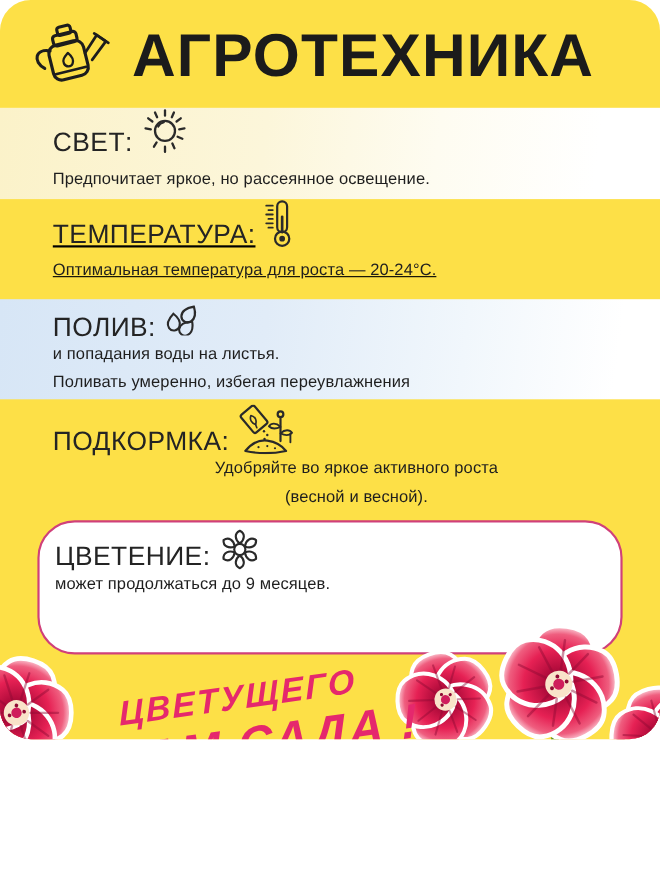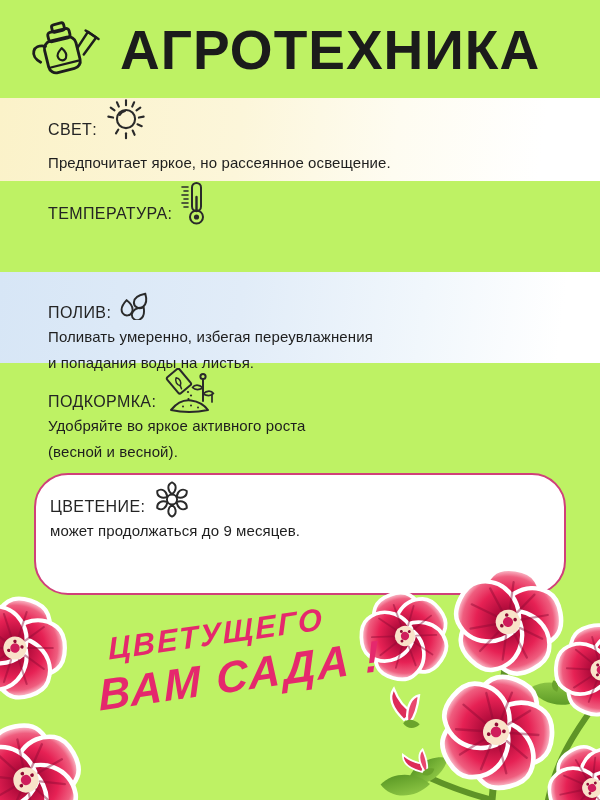--- a/index.html
+++ b/index.html
@@ -1,33 +1,33 @@
 <!DOCTYPE html>
 <html><head>
 <meta charset="utf-8">
 <style>
   * { margin:0; padding:0; box-sizing:border-box; }
   html,body { width:600px; height:800px; }
   body { font-family:"Liberation Sans", sans-serif; background:#ffffff; }
-  .page { position:relative; width:600px; height:800px; overflow:hidden; background:#bef264; }
+  .page { position:relative; width:600px; height:672px; overflow:hidden; background:#fde047;border-radius:28px; }
 
   .header { position:absolute; top:12px; left:22px; display:flex; align-items:center; gap:14px; z-index:2; }
   .header svg { width:84px; height:76px; flex:0 0 auto; }
   .title { font-size:55px; font-weight:bold; letter-spacing:1px; color:#1b1b1b; white-space:nowrap; }
 
   .section { position:absolute; left:0; right:0; padding-left:48px; z-index:1; }
   .sec-svet { top:98px; height:83px;
     background:linear-gradient(97deg,#fbf2c9 0%,#fcf6da 40%,#fefcf1 66%,#ffffff 90%); }
-  .sec-temp { top:181px; }
-  .sec-poliv { top:272px; height:91px; padding-top:18px;
+  .sec-temp { top:181px;text-decoration:underline; }
+  .sec-poliv { top:272px; height:91px; padding-top:3px;
     background:linear-gradient(97deg,#d7e6f6 0%,#e1ecf8 40%,#f1f7fc 70%,#ffffff 93%); }
-  .sec-podk { top:368px; }
+  .sec-podk { top:368px;text-align:center; }
 
   .label-row { display:flex; align-items:flex-end; gap:7px; }
-  .label { font-size:16px; color:#242424; letter-spacing:.4px; line-height:23px; white-space:nowrap; }
+  .label { font-size:24px; color:#242424; letter-spacing:.4px; line-height:23px; white-space:nowrap; }
   .icon { flex:0 0 auto; }
   .body-line { font-size:15px; color:#1e1e1e; letter-spacing:.1px; line-height:26px; white-space:nowrap; }
   .sec-svet .body-line { margin-top:9px; }
   .sec-temp .body-line { margin-top:8px; }
   .sec-poliv .body-line:first-of-type { margin-top:7px; }
   .sec-podk .body-line:first-of-type { margin-top:7px; }
 
   .bloom-box { position:absolute; top:473px; left:34px; right:34px; height:122px;
     border:2px solid #d0407a; border-radius:34px; background:#ffffff;
     padding:6px 24px 0 14px; z-index:2; }
@@ -93,39 +93,40 @@
         <line x1="17.5" y1="16" x2="17.5" y2="30" stroke-width="2.4"></line>
         <circle cx="17.5" cy="36" r="2.6" fill="#2a2a2a" stroke="none"></circle>
         <line x1="3" y1="6" x2="9" y2="6" stroke-width="1.6"></line>
         <line x1="5" y1="10" x2="9" y2="10" stroke-width="1.6"></line>
         <line x1="3" y1="14" x2="9" y2="14" stroke-width="1.6"></line>
         <line x1="5" y1="18" x2="9" y2="18" stroke-width="1.6"></line>
         <line x1="3" y1="22" x2="9" y2="22" stroke-width="1.6"></line>
         <line x1="5" y1="26" x2="9" y2="26" stroke-width="1.6"></line>
       </svg>
     </div>
+    <div class="body-line">Оптимальная температура для роста — 20-24°С.</div>
   </section>
 
   <section class="section sec-poliv">
     <div class="label-row">
       <span class="label">ПОЛИВ:</span>
       <svg class="icon" width="38" height="30" viewBox="0 0 38 30" fill="none" stroke="#2a2a2a" stroke-width="2" stroke-linecap="round" style="margin-bottom:4px;">
         <g transform="translate(22,1) rotate(28)">
           <path d="M6,0 C10,4 12,9 10,13 C8,17 2,17 0,13 C-2,9 1,4 6,0 Z"></path>
         </g>
         <g transform="translate(3,11) rotate(-8) scale(0.95)">
           <path d="M6,0 C10,4 12,9 10,13 C8,17 2,17 0,13 C-2,9 1,4 6,0 Z"></path>
         </g>
         <g transform="translate(21,14) rotate(35) scale(0.95)">
           <path d="M6,0 C10,4 12,9 10,13 C8,17 2,17 0,13 C-2,9 1,4 6,0 Z"></path>
         </g>
       </svg>
     </div>
+    <div class="body-line">и попадания воды на листья.</div>
     <div class="body-line">Поливать умеренно, избегая переувлажнения</div>
-    <div class="body-line">и попадания воды на листья.</div>
   </section>
 
   <section class="section sec-podk">
     <div class="label-row">
       <span class="label">ПОДКОРМКА:</span>
       <svg class="icon" width="56" height="45" viewBox="0 0 56 45" fill="none" stroke="#2a2a2a" stroke-width="2" stroke-linecap="round" stroke-linejoin="round">
         <g transform="rotate(-40 15 12)">
           <rect x="7" y="3" width="16" height="21" rx="2"></rect>
           <path d="M15,9 C11.5,11 11,15 13,18 C16.5,16 17.5,12 15,9 Z" stroke-width="1.5"></path>
           <line x1="13" y1="18" x2="12" y2="21" stroke-width="1.5"></line>

